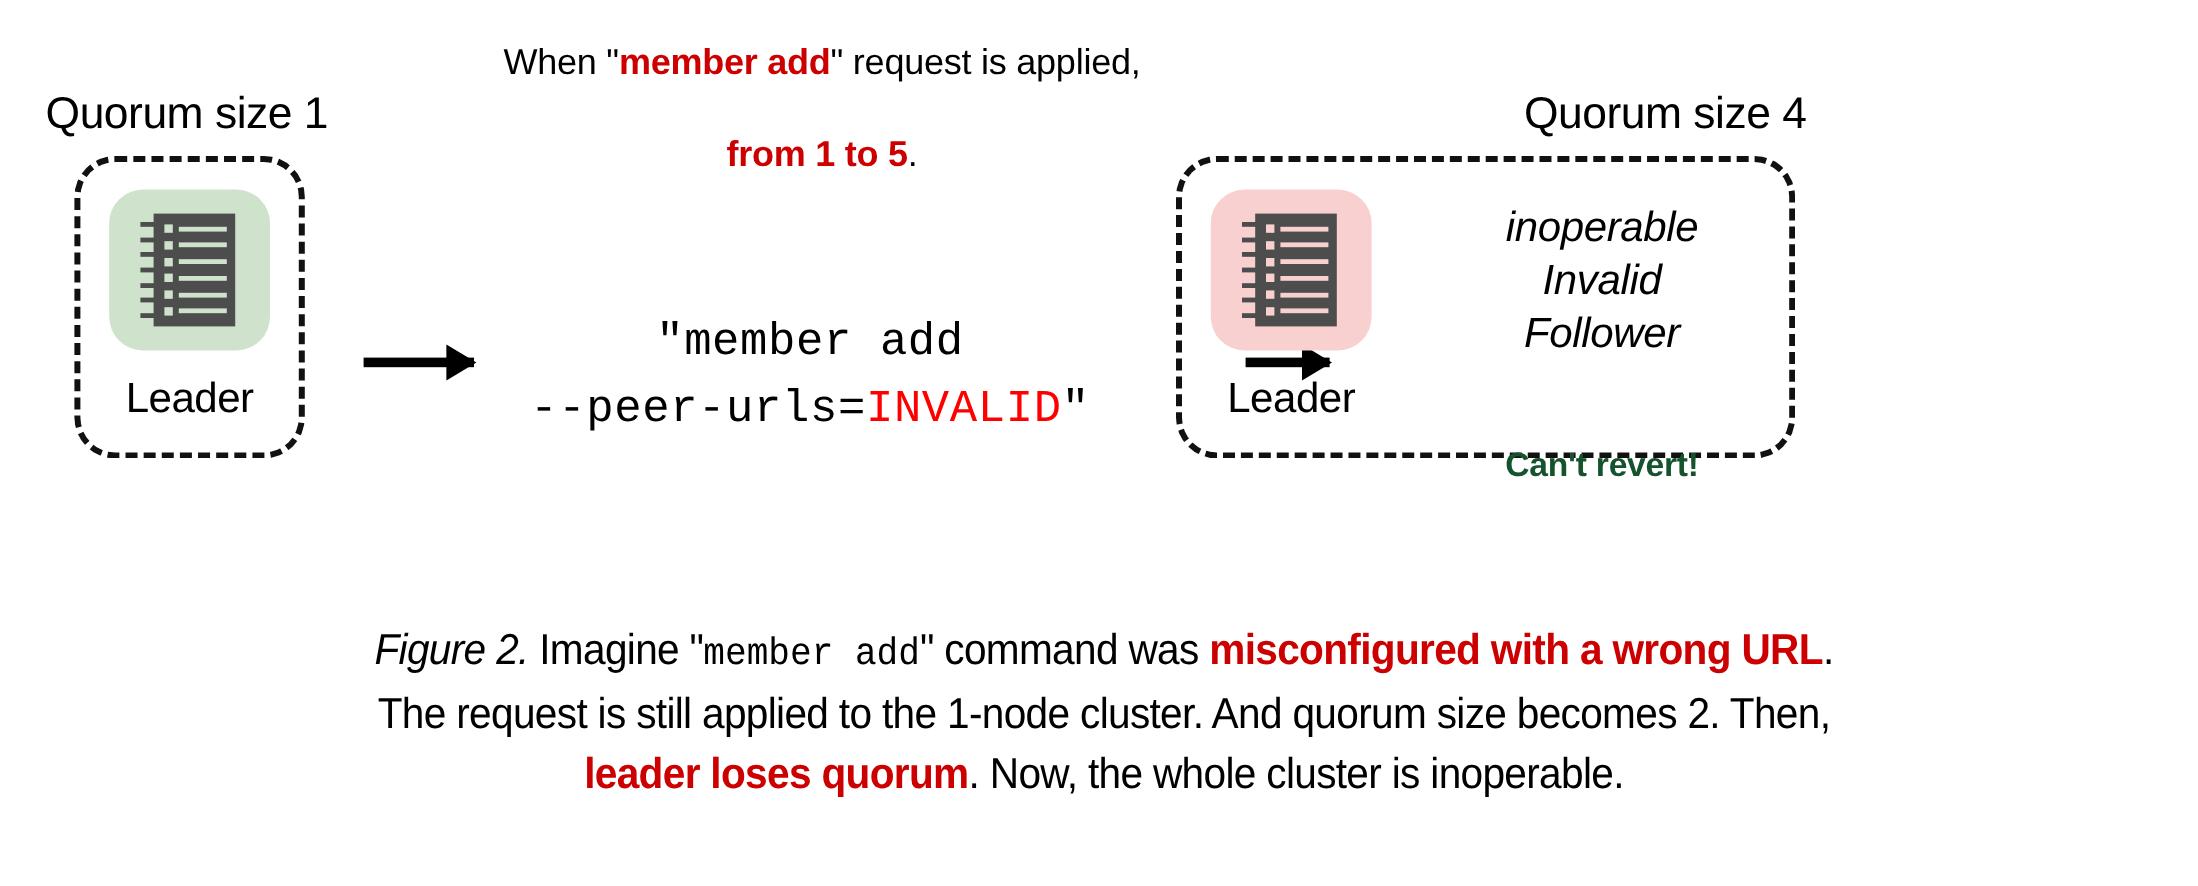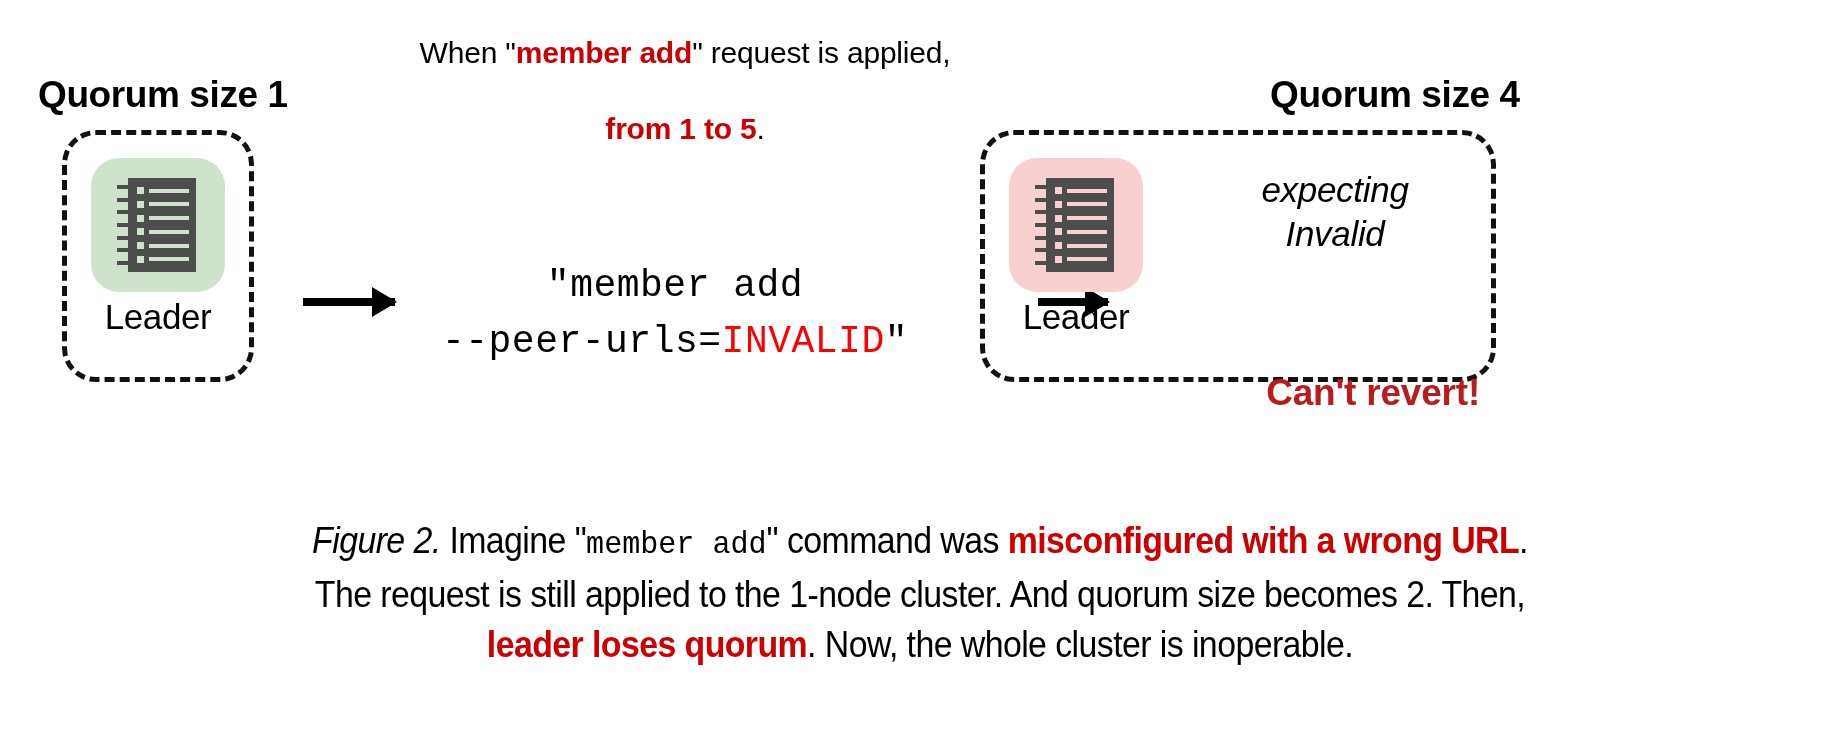--- a/index.html
+++ b/index.html
@@ -31,21 +31,20 @@
     line-height: 38px;
     letter-spacing: -0.2px;
   }
 
   
   .cluster-title {
     position: absolute;
     font-size: 37px;
     letter-spacing: -0.4px;
     white-space: nowrap;
-    font-weight: bold;
   }
   #title-left  { left: 38px;   top: 74px; }
   #title-right { left: 1270px; top: 74px; }
 
   
   .cluster-box {
     position: absolute;
     border: 5px dashed #111111;
     border-radius: 34px;
     box-sizing: border-box;
@@ -117,21 +116,21 @@
   .ledger .rings {
     position: absolute;
     left: -11px; top: 7px; bottom: 7px; width: 13px;
     display: flex;
     flex-direction: column;
     justify-content: space-between;
   }
   .ledger .ring { width: 13px; height: 4px; background: #4d4d4d; }
 
   .node-label {
-    margin-top: 5px;
+    margin-top: 20px;
     font-size: 35px;
     letter-spacing: -0.4px;
   }
 
   
   #follower-note {
     position: absolute;
     left: 1190px;
     top: 168px;
     width: 290px;
@@ -139,24 +138,24 @@
     font-style: italic;
     font-size: 35px;
     line-height: 44px;
     letter-spacing: -0.3px;
   }
   #cant-revert {
     position: absolute;
     left: 1190px;
     top: 372px;
     width: 290px;
-    text-align: right;
-    font-size: 37px;
+    text-align: center;
+    font-size: 28px;
     font-weight: bold;
-    color: #b91c1c;
+    color: #14532d;
     letter-spacing: -0.2px;
   }
 
   
   .arrow {
     position: absolute;
     height: 8px;
     background: #000000;
   }
   .arrow::after {
@@ -309,22 +308,23 @@
             <span class="dot"></span>
             <span class="bar"></span>
           </div>
       </div>
     </div>
   </div>
   <div class="node-label">Leader</div>
 </div>
 
 <div id="follower-note">
-  <div>expecting</div>
+  <div>inoperable</div>
   <div>Invalid</div>
+  <div>Follower</div>
 </div>
 
 <div id="cant-revert">Can't revert!</div>
 
 <div id="caption">
   <span><span class="ital">Figure 2.</span><span> Imagine "</span><span class="mono">member add</span><span>" command was </span><span class="red">misconfigured with a wrong URL</span><span>.</span></span>
   <br>
   <span>The request is still applied to the 1-node cluster. And quorum size becomes 2. Then,</span>
   <br>
   <span><span class="red">leader loses quorum</span><span>. Now, the whole cluster is inoperable.</span></span>

